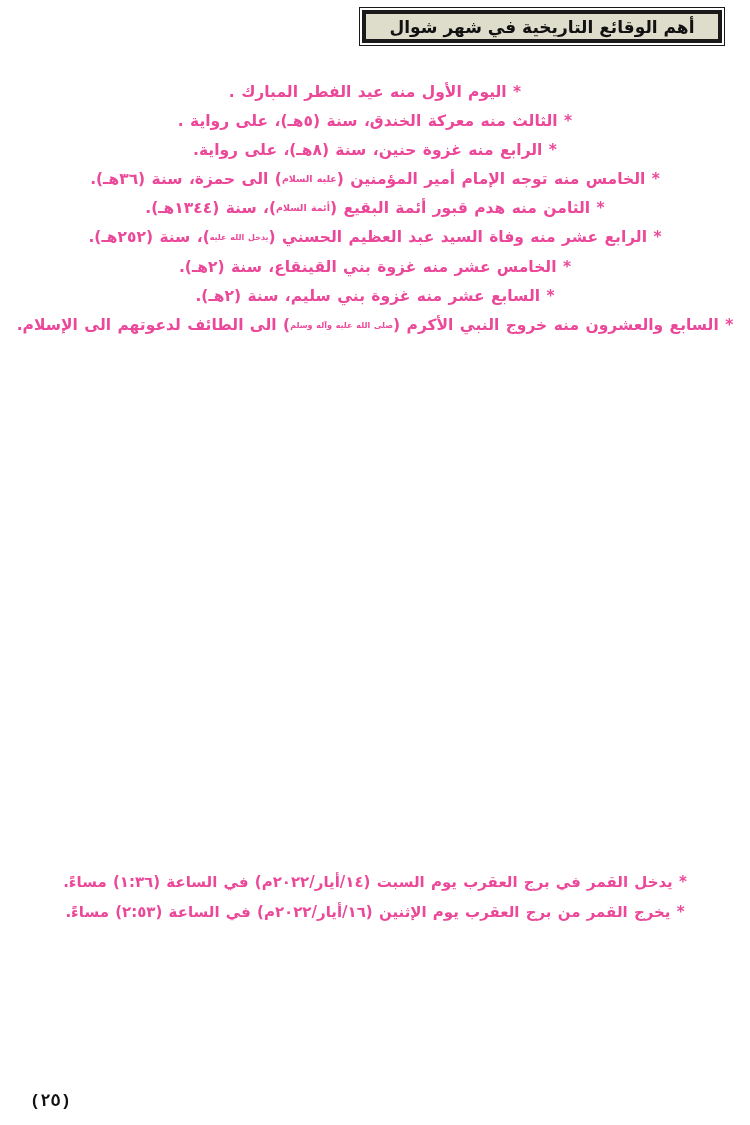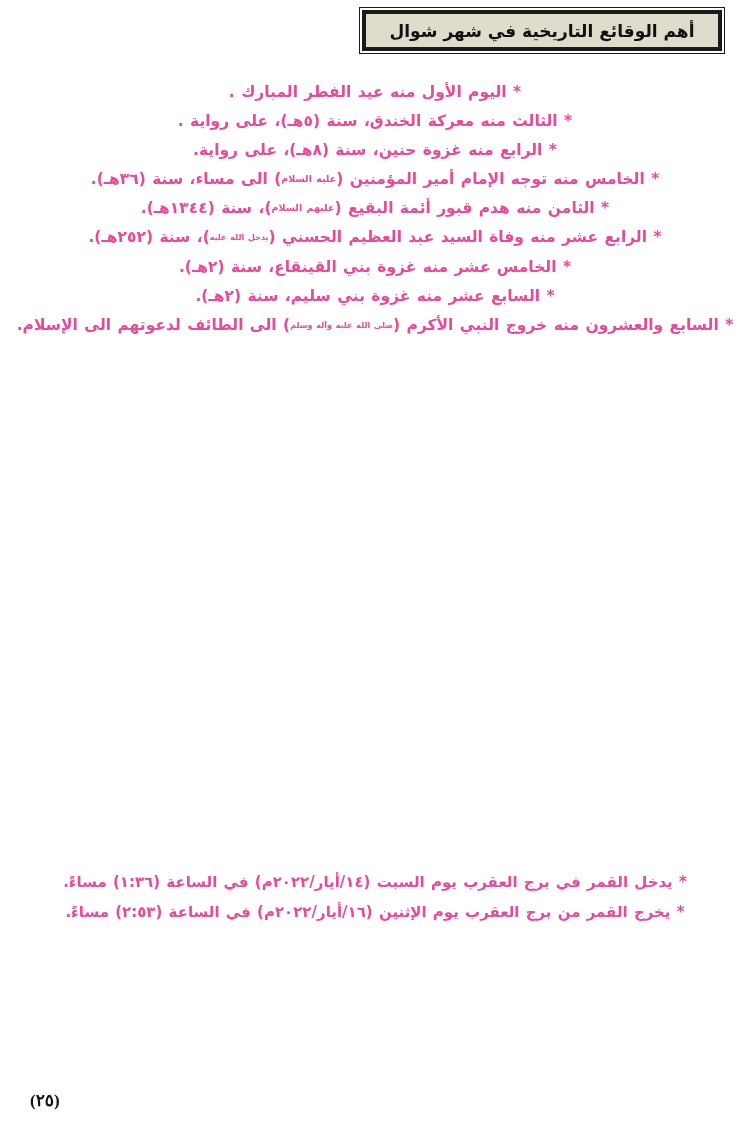--- a/index.html
+++ b/index.html
@@ -41,21 +41,21 @@
     font-weight: bold;
     color: #111111;
     white-space: nowrap;
     letter-spacing: 0.5px;
   }
 
   #heading-historic {
     top: 10px;
     right: 28px;
     width: 360px;
-    height: 41px;
+    height: 33px;
   }
   #heading-historic .heading-text { font-size: 17px; }
 
   #heading-astronomical {
     top: 798px;
     right: 63px;
     width: 289px;
     height: 38px;
   }
   #heading-astronomical .heading-text { font-size: 15.5px; }
@@ -121,21 +121,21 @@
     font-size: 15.5px;
     line-height: 30px;
   }
 
   
   #page-number {
     position: absolute;
     left: 30px;
     bottom: 14px;
     direction: rtl;
-    font-family: Liberation Serif, serif;
+    font-family: Liberation Mono, monospace;
     font-weight: bold;
     font-size: 17px;
     color: #111111;
   }
 
   
   #section-gap {
     position: absolute;
     top: 600px;
     left: 0;
@@ -164,26 +164,26 @@
       <span>الثالث منه معركة الخندق، سنة (٥هـ)، على رواية .</span>
     </li>
 
     <li class="event-item">
       <span class="bullet">*</span>
       <span>الرابع منه غزوة حنين، سنة (٨هـ)، على رواية.</span>
     </li>
 
     <li class="event-item">
       <span class="bullet">*</span>
-      <span>الخامس منه توجه الإمام أمير المؤمنين (</span><span class="honorific">عليه السلام</span><span>) الى مساء، سنة (٣٦هـ).</span>
-    </li>
-
-    <li class="event-item">
-      <span class="bullet">*</span>
-      <span>الثامن منه هدم قبور أئمة البقيع (</span><span class="honorific">عليهم السلام</span><span>)، سنة (١٣٤٤هـ).</span>
+      <span>الخامس منه توجه الإمام أمير المؤمنين (</span><span class="honorific">عليه السلام</span><span>) الى حمزة، سنة (٣٦هـ).</span>
+    </li>
+
+    <li class="event-item">
+      <span class="bullet">*</span>
+      <span>الثامن منه هدم قبور أئمة البقيع (</span><span class="honorific">أئمة السلام</span><span>)، سنة (١٣٤٤هـ).</span>
     </li>
 
     <li class="event-item">
       <span class="bullet">*</span>
       <span>الرابع عشر منه وفاة السيد عبد العظيم الحسني (</span><span class="honorific tiny">يدخل الله عليه</span><span>)، سنة (٢٥٢هـ).</span>
     </li>
 
 
 
     <li class="event-item">

